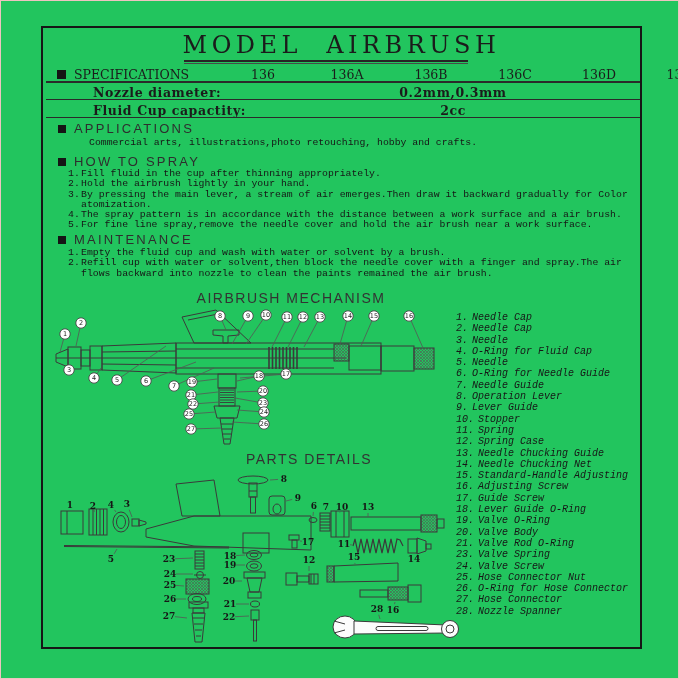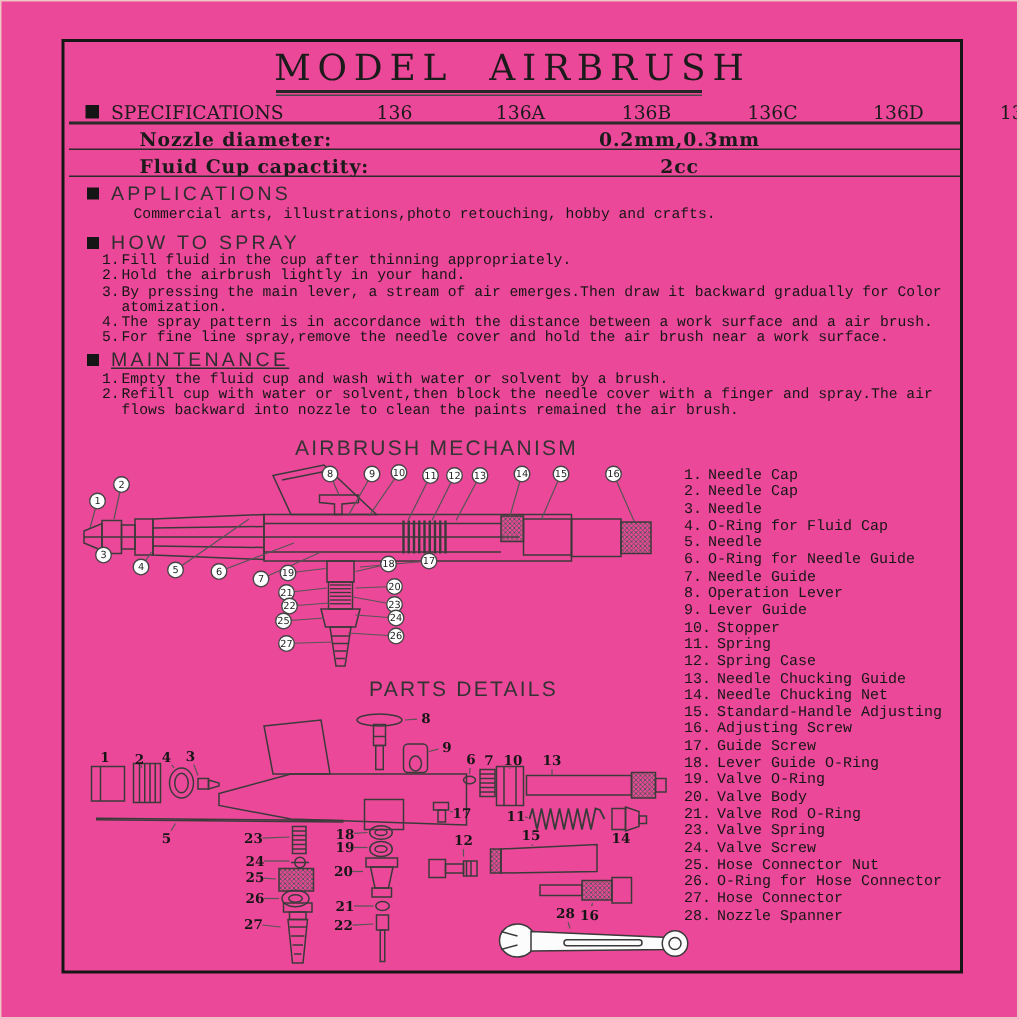--- a/index.html
+++ b/index.html
@@ -1,17 +1,17 @@
 <!DOCTYPE html>
 <html><head>
 <meta charset="utf-8">
 <style>
   html,body{margin:0;padding:0;background:#ffffff;}
   .page{
-    position:relative;width:679px;height:679px;background:#ec4899;
+    position:relative;width:679px;height:679px;background:#22c55e;
     box-sizing:border-box;border:1px solid #eec4c0;overflow:hidden;
     font-family:"Liberation Sans",sans-serif;color:#1b1b1b;
   }
   .abs{position:absolute;margin-left:12px;}
   .frame{position:absolute;left:40px;top:25px;width:601px;height:623px;
     box-sizing:border-box;border:2px solid #161616;}
   .title{position:absolute;left:40px;top:30px;width:601px;text-align:center;
     font-family:"DejaVu Serif",serif;font-size:24px;letter-spacing:4.5px;word-spacing:12px;color:#1b1b1b;}
   .t-ul{position:absolute;left:183px;top:59px;width:284px;height:4px;
     border-top:2px solid #252525;border-bottom:1px solid #4a4a4a;box-sizing:border-box;}
@@ -30,21 +30,21 @@
     font-family:"Liberation Sans",sans-serif;font-size:13px;letter-spacing:2.2px;
     font-weight:400;color:#2e2e2e;}
   .light-head{position:absolute;font-family:"Liberation Sans",sans-serif;
     font-size:14px;letter-spacing:1.5px;font-weight:400;color:#333;text-align:center;}
   .mono{font-family:"Liberation Mono",monospace;font-size:9.8px;line-height:10.3px;color:#161616;}
   .t-list{position:absolute;}
   .t-item{display:flex;align-items:flex-start;}
   .t-num{width:13px;flex:none;}
   .t-txt{flex:1;}
   .pn-list{position:absolute;left:455px;top:311px;width:180px;
-    font-family:"Liberation Mono",monospace;font-size:10px;line-height:11.3px;color:#161616;}
+    font-family:"Liberation Mono",monospace;font-size:10px;line-height:11.3px;color:#161616;font-style:italic;}
   .pn-num{margin-right:4px;}
   svg{position:absolute;overflow:visible;}
   .leader{stroke:#555;stroke-width:0.8;}
   .co-c{fill:#fff;stroke:#444;stroke-width:0.9;}
   .co-t{font:6.5px "DejaVu Sans",sans-serif;fill:#222;text-anchor:middle;}
   .lbl-t{font:bold 9px "DejaVu Serif",serif;fill:#161616;text-anchor:middle;}
 </style>
 </head>
 <body>
 
@@ -108,21 +108,21 @@
         <span class="t-num">4.</span>
         <span class="t-txt">The spray pattern is in accordance with the distance between a work surface and a air brush.</span>
       </div>
 
       <div class="t-item">
         <span class="t-num">5.</span>
         <span class="t-txt">For fine line spray,remove the needle cover and hold the air brush near a work surface.</span>
       </div>
     </div>
 
-  <div class="g-head" style="left:57px;top:231px;text-decoration:underline;">
+  <div class="g-head" style="left:57px;top:231px;">
     <span class="sq"></span>
     <span>MAINTENANCE</span>
   </div>
   <div class="t-list mono" style="left:67px;top:247px;width:566px;">
 
       <div class="t-item">
         <span class="t-num">1.</span>
         <span class="t-txt">Empty the fluid cup and wash with water or solvent by a brush.</span>
       </div>
 

